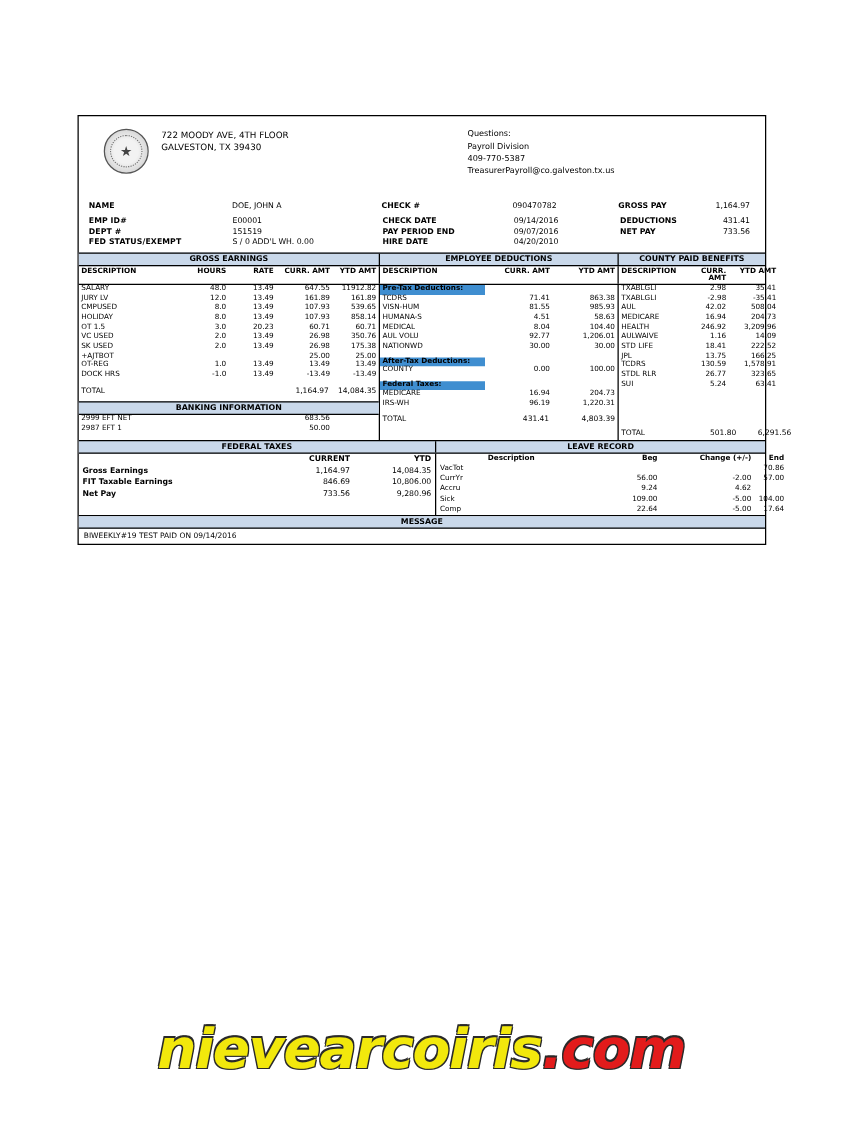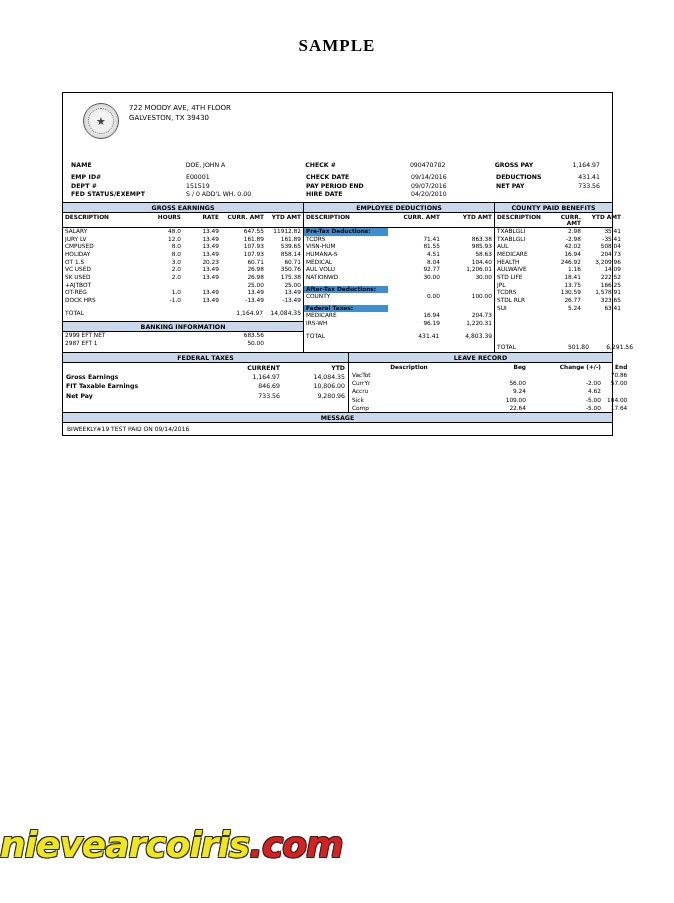--- a/index.html
+++ b/index.html
@@ -214,48 +214,53 @@
     font-weight: bold;
     font-size: 6.3px;
     padding: 1px 0;
   }
   .msg-text { font-size: 6px; padding: 2px 4px 3px 4px; }
   
   .watermark {
     position: absolute;
     left: 0; right: 0;
     bottom: 38px;
-    text-align: left;
+    text-align: center;
     font-family: "DejaVu Sans", sans-serif;
-    font-size: 36px;
+    font-size: 44px;
     font-weight: bold;
     font-style: italic;
     letter-spacing: -1px;
   }
   .wm-a { color: #f2e80c; text-shadow: 1px 1px 0 #2a2a2a, -1px -1px 0 #2a2a2a, 1px -1px 0 #2a2a2a, -1px 1px 0 #2a2a2a;}
   .wm-b { color: #e21b1b; text-shadow: 1px 1px 0 #2a2a2a, -1px -1px 0 #2a2a2a, 1px -1px 0 #2a2a2a, -1px 1px 0 #2a2a2a;}
 </style>
 </head>
 <body>
 
 <div class="page">
 
-  <div class="sample-title">SAMPLE</div>
 
   <div class="stub">
 
     <div class="hdr">
       <div class="hdr-seal">
         <div class="seal">
           <span class="seal-star">★</span>
         </div>
       </div>
       <div class="hdr-org">
         <div>722 MOODY AVE, 4TH FLOOR</div>
         <div>GALVESTON, TX 39430</div>
+      </div>
+      <div class="hdr-q">
+        <div>Questions:</div>
+        <div>Payroll Division</div>
+        <div>409-770-5387</div>
+        <div>TreasurerPayroll@co.galveston.tx.us</div>
       </div>
     </div>
 
     <div>
       <div class="ident">
         <div class="col c1">NAME</div>
         <div class="col c2">DOE, JOHN A</div>
         <div class="col c3">CHECK #</div>
         <div class="col c4">090470782</div>
         <div class="col c5">GROSS PAY</div>

